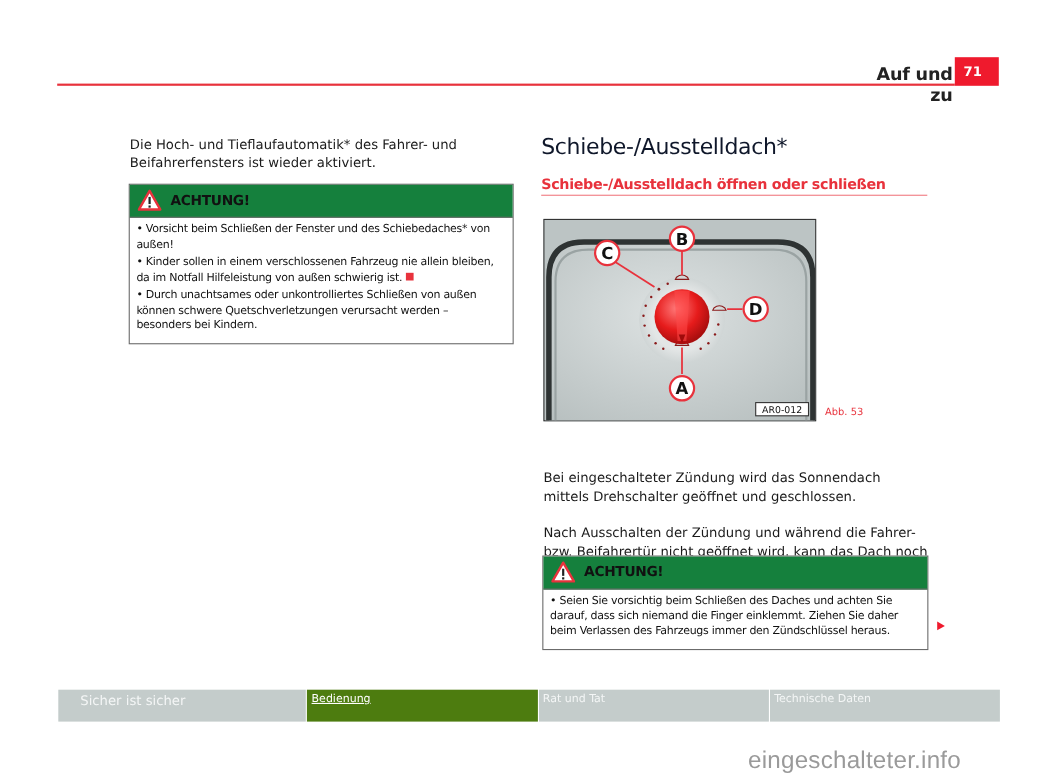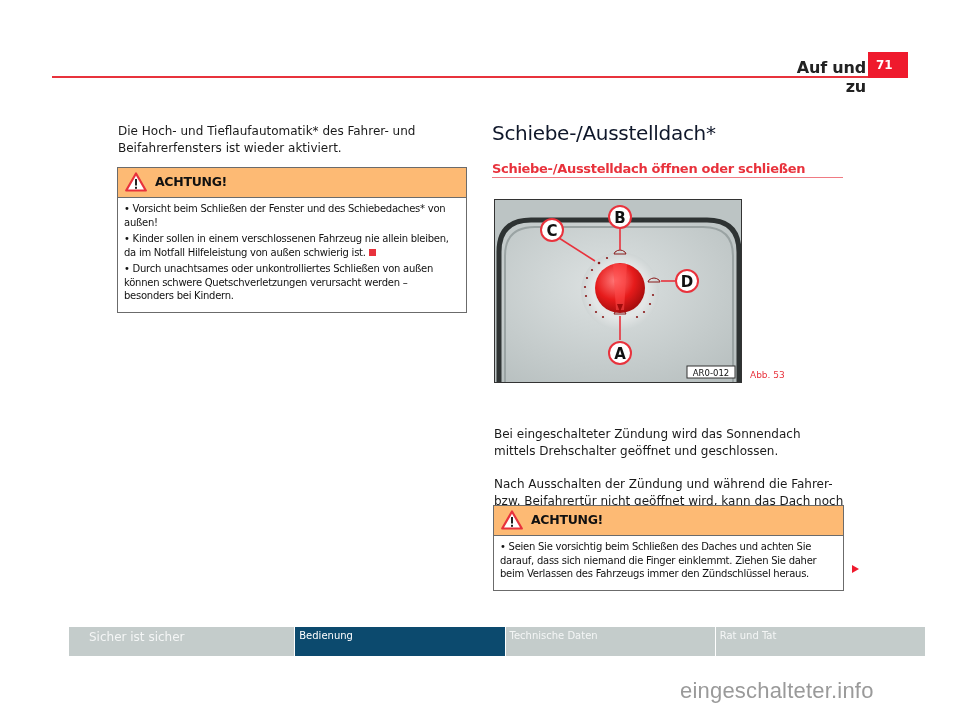--- a/index.html
+++ b/index.html
@@ -8,21 +8,21 @@
   .abs { position: absolute; }
 
   
   .header-rule { left: 52px; top: 76px; width: 816px; height: 2px; background: #e8323c; }
   .header-title { left: 790px; top: 58px; width: 76px; text-align: right; font-size: 16px; font-weight: bold; color: #222; letter-spacing: -0.2px; }
   .page-num { left: 868px; top: 52px; width: 40px; height: 26px; background: #ef1a2d; color: #fff; font-size: 12px; font-weight: bold; box-sizing: border-box; padding: 6px 0 0 8px; }
 
   
   .intro { left: 118px; top: 123px; width: 360px; font-size: 12px; line-height: 17px; }
   .warn-box { border: 1px solid #6b6b6b; box-sizing: border-box; background: #fff; }
-  .warn-head { background: #fdba74; border-bottom: 1px solid #6b6b6b; height: 29px; position: relative; }
+  .warn-head { background: #15803d; border-bottom: 1px solid #6b6b6b; height: 29px; position: relative; }
   .warn-icon { position: absolute; left: 7px; top: 4px; width: 22px; height: 20px; }
   .warn-label { position: absolute; left: 37px; top: 6px; font-size: 12.5px; font-weight: bold; letter-spacing: -0.3px; color: #111; }
   .warn-body { padding: 4px 6px 6px 6px; font-size: 10px; font-weight: normal; line-height: 13.5px; letter-spacing: -0.25px; color: #111; }
   .warn-body p { margin: 0 0 3px 0; }
   .end-mark { display: inline-block; width: 7px; height: 7px; background: #e8323c; margin-left: 3px; vertical-align: 0px; }
   .warn1 { left: 117px; top: 167px; width: 350px; }
 
   
   .sec-title { left: 492px; top: 121px; font-size: 20px; color: #0f172a; letter-spacing: -0.3px; }
   .sub-title { left: 492px; top: 161px; font-size: 13px; font-weight: bold; color: #e8323c; letter-spacing: -0.3px; }
@@ -31,24 +31,24 @@
   .figure { left: 494px; top: 199px; width: 248px; height: 184px; border: 1px solid #333; box-sizing: border-box; overflow: hidden; background: #b9c2c2; }
   .fig-caption { left: 750px; top: 370px; font-size: 9px; color: #e8323c; }
 
   .body-text { left: 494px; top: 410px; width: 350px; font-size: 12px; line-height: 17px; }
   .body-text p { margin: 16px 0 4px 0; }
 
   .warn2 { left: 493px; top: 505px; width: 351px; }
   .next-arrow { left: 852px; top: 565px; width: 0; height: 0; border-left: 7px solid #ef1a2d; border-top: 4.5px solid transparent; border-bottom: 4.5px solid transparent; }
 
   
-  .footer { left: 53px; top: 627px; width: 856px; height: 29px; display: flex; gap: 1px; margin-left: 16px; }
+  .footer { left: 53px; top: 627px; width: 856px; height: 29px; display: flex; gap: 1px; }
   .tab { flex: 1; background: #c4cccb; color: #f4f6f6; font-size: 10px; box-sizing: border-box; padding: 3px 0 0 4px; }
   .tab.first { padding-left: 20px; font-size: 12px; }
-  .tab.active { background: #0c4a6e; color: #fff; }
+  .tab.active { background: #4d7c0f; color: #fff; text-decoration: underline; }
 
   .watermark { left: 680px; top: 678px; font-size: 22px; color: #9a9a9a; font-family: "Liberation Sans", sans-serif; letter-spacing: 0.2px; }
 </style>
 </head>
 <body>
 
 <div class="abs header-rule"></div>
 <div class="abs header-title">Auf und zu</div>
 <div class="abs page-num">71</div>
 
@@ -171,17 +171,17 @@
   </div>
   <div class="warn-body">
     <p>• Seien Sie vorsichtig beim Schließen des Daches und achten Sie darauf, dass  sich niemand die Finger einklemmt. Ziehen Sie daher beim Verlassen des Fahrzeugs immer den Zündschlüssel heraus.</p>
   </div>
 </div>
 <div class="abs next-arrow"></div>
 
 <div class="abs footer">
   <div class="tab first">Sicher ist sicher</div>
   <div class="tab active">Bedienung</div>
+  <div class="tab">Rat und Tat</div>
   <div class="tab">Technische Daten</div>
-  <div class="tab">Rat und Tat</div>
 </div>
 
 <div class="abs watermark">eingeschalteter.info</div>
 
 </body></html>

